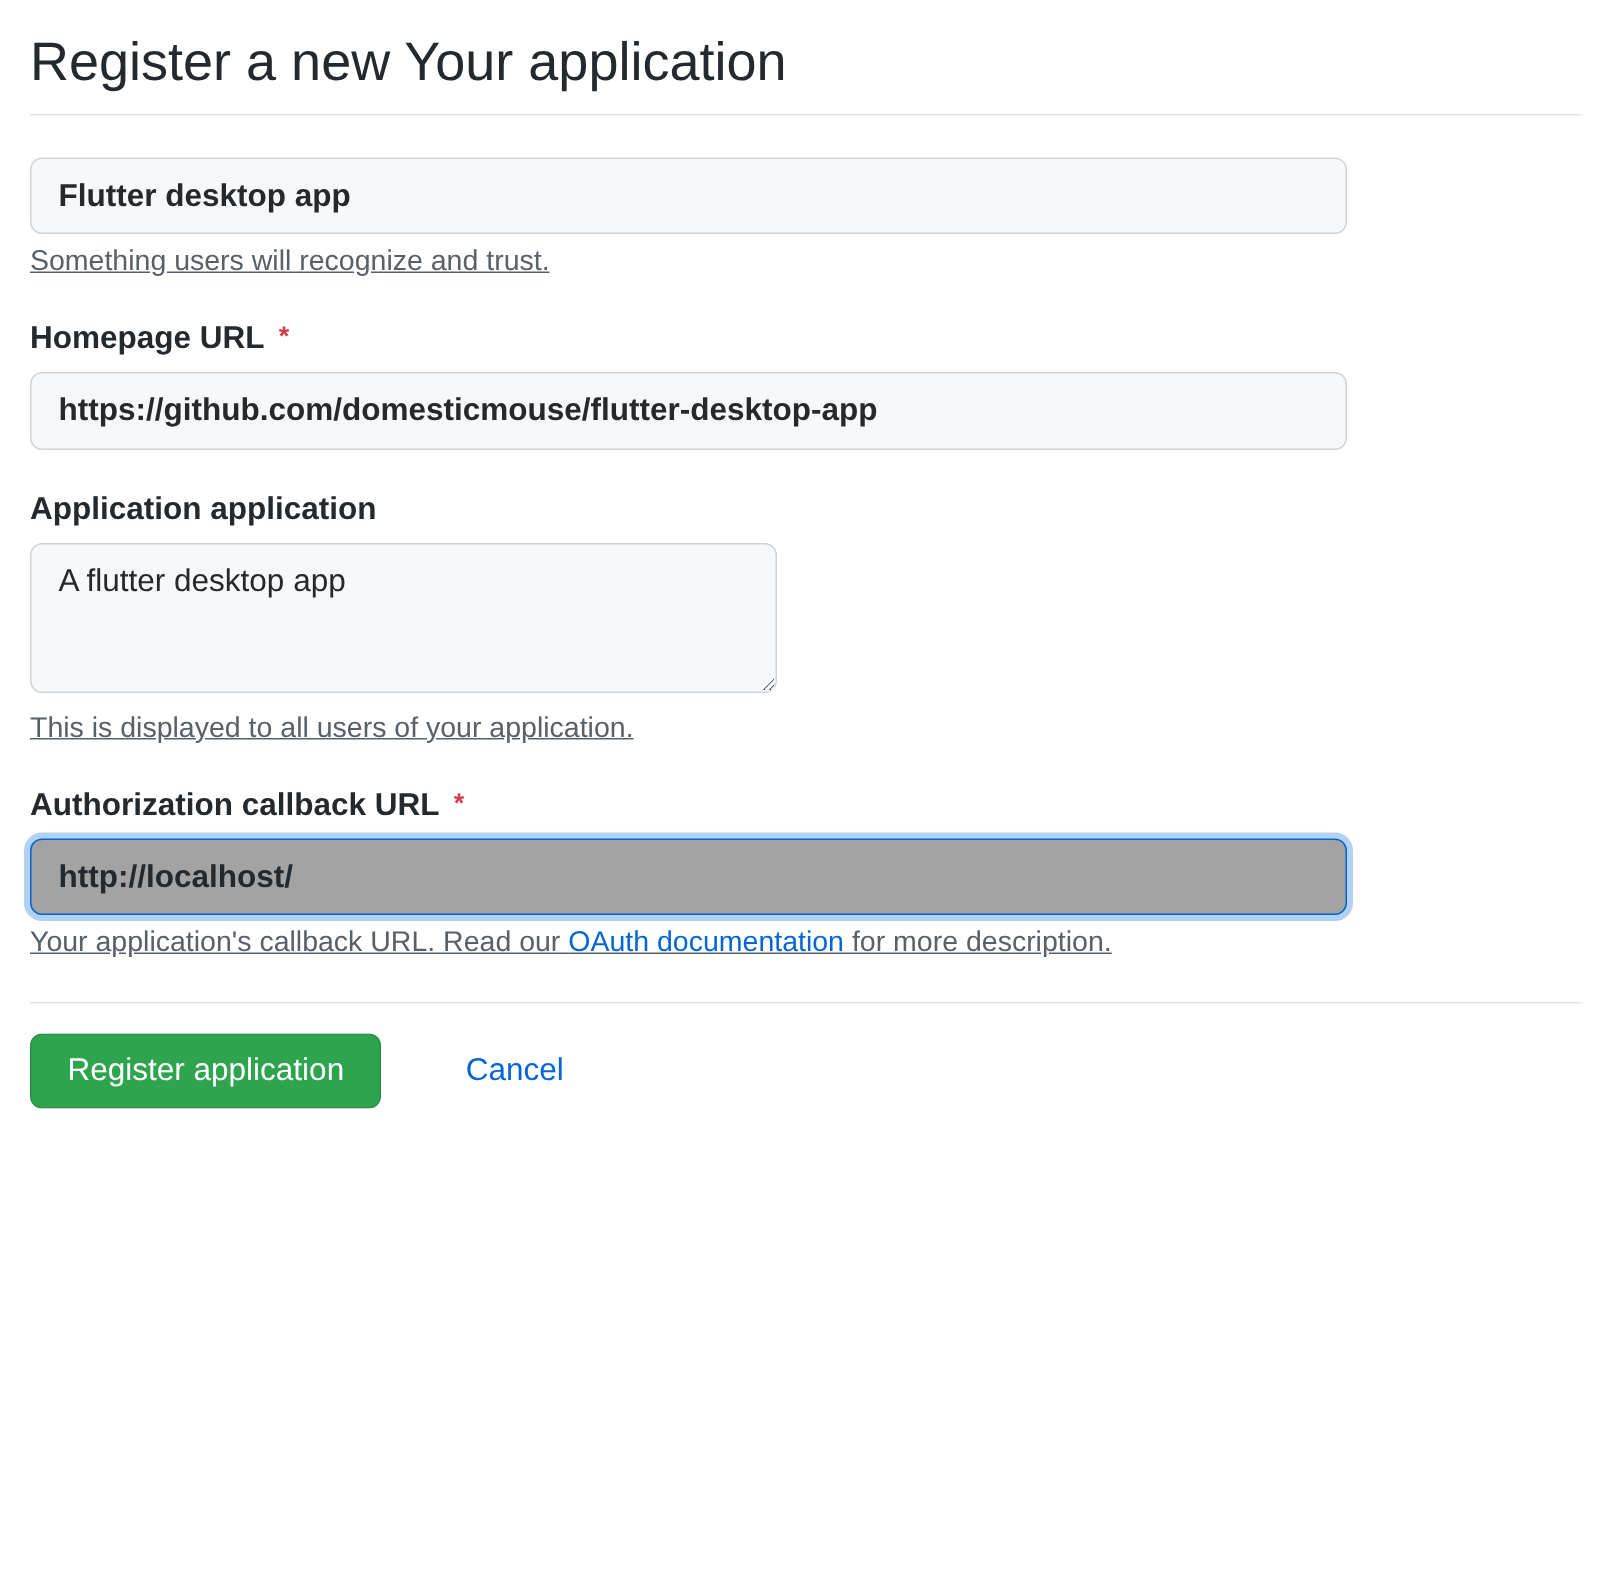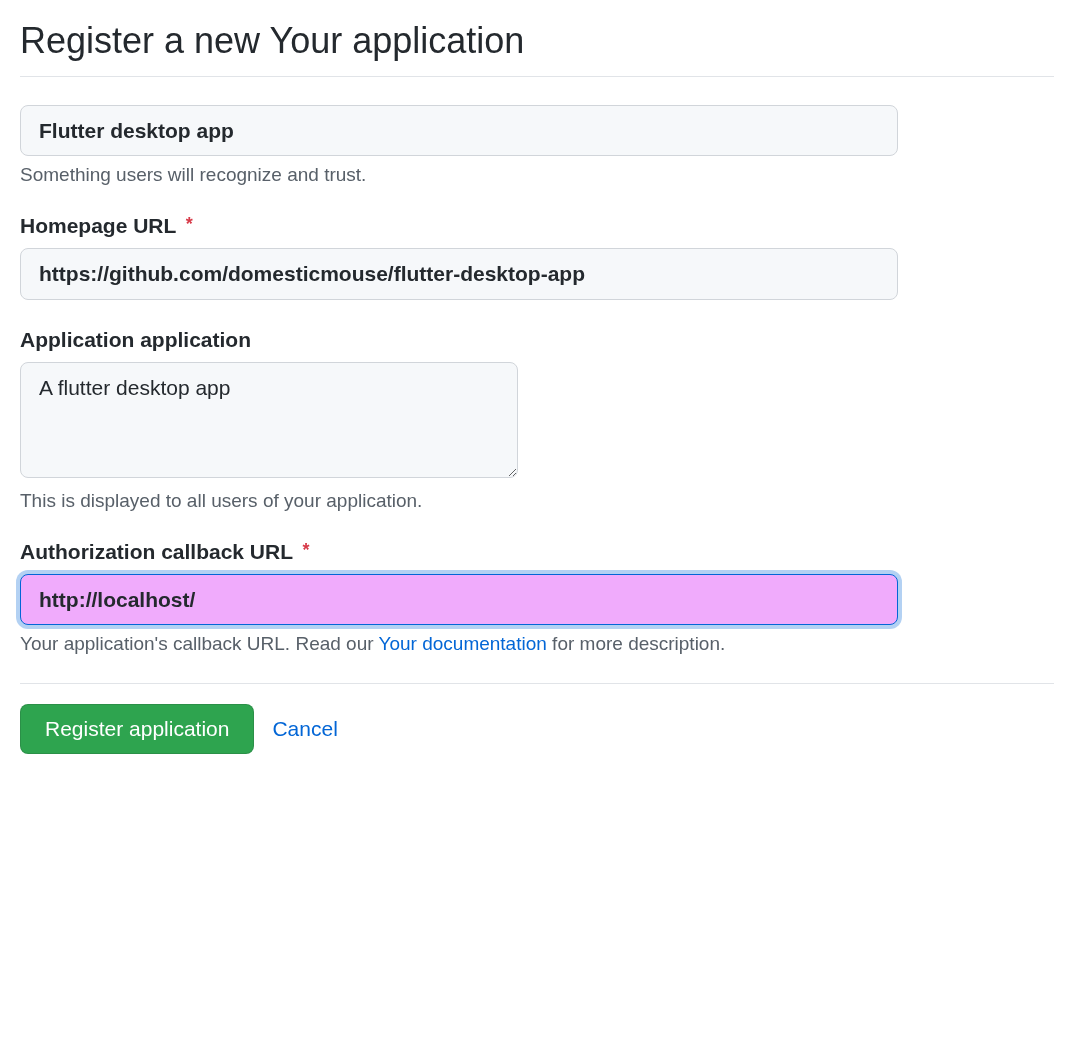--- a/index.html
+++ b/index.html
@@ -49,54 +49,55 @@
       line-height: 1.4;
       color: #24292e;
       background-color: #f6f8fa;
       border: 1px solid #d1d5da;
       border-radius: 8px;
       outline: none;
       font-family: inherit;
       font-weight: bold;
     }
     .form-input.focused {
-      background-color: #f0abfc;
+      background-color: #a3a3a3;
       border: 1px solid #0366d6;
       box-shadow: 0 0 0 4px rgba(3, 102, 214, 0.3);
     }
     .form-textarea {
       width: 498px;
-      height: 116px;
+      height: 100px;
       padding: 10px 18px;
       font-size: 21px;
       line-height: 1.4;
       color: #24292e;
       background-color: #f6f8fa;
       border: 1px solid #d1d5da;
       border-radius: 8px;
       outline: none;
       resize: both;
       font-family: inherit;
     }
     .help-text {
       font-size: 19px;
       color: #586069;
       margin-top: 8px;
+      text-decoration: underline;
     }
     .help-link {
       color: #0366d6;
       text-decoration: none;
     }
     .form-actions {
       padding-top: 20px;
       border-top: 1px solid #e1e4e8;
       margin-top: 20px;
       display: flex;
       align-items: center;
-      gap: 18px;
+      gap: 56px;
     }
     .btn-primary {
       padding: 12px 24px;
       font-size: 21px;
       font-weight: 500;
       color: #ffffff;
       background-color: #2ea44f;
       border: 1px solid rgba(27, 31, 35, 0.15);
       border-radius: 8px;
       cursor: pointer;
@@ -141,21 +142,21 @@
       <p class="help-text">This is displayed to all users of your application.</p>
     </div>
 
     <div class="form-group">
       <label class="form-label">
         <span>Authorization callback URL</span>
         <span class="required-asterisk">*</span>
       </label>
       <input type="text" class="form-input focused" value="http://localhost/" style="">
       <p class="help-text">
-        <span>Your application's callback URL. Read our </span><a href="#" class="help-link">Your documentation</a><span> for more description.</span>
+        <span>Your application's callback URL. Read our </span><a href="#" class="help-link">OAuth documentation</a><span> for more description.</span>
       </p>
     </div>
 
     <div class="form-actions">
       <button type="button" class="btn-primary">Register application</button>
       <button type="button" class="btn-cancel">Cancel</button>
     </div>
 
   </form>
 </div>

